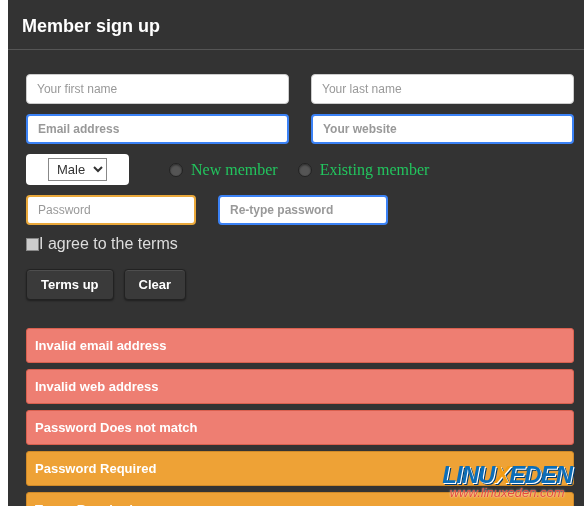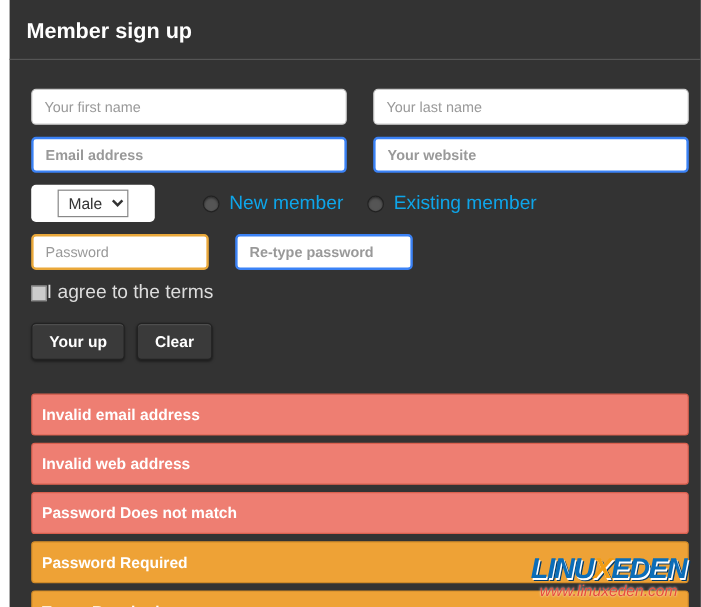--- a/index.html
+++ b/index.html
@@ -87,37 +87,38 @@
   display: flex;
   align-items: center;
   gap: 20px;
   margin-left: 18px;
 }
 .radio-item {
   display: flex;
   align-items: center;
   gap: 8px;
   font-size: 16px;
-  color: #0ea5e9;
+  color: #22c55e;
+  font-family: Liberation Serif, serif;
 }
 .radio-dot {
   width: 14px;
   height: 14px;
   border-radius: 50%;
   background: #555;
   border: 1px solid #222;
   box-shadow: inset 0 1px 2px rgba(0,0,0,0.5);
 }
 .half-row {
   display: flex;
   gap: 22px;
   margin-bottom: 10px;
 }
 .half-row .input-field {
-  width: 148px;
+  width: 170px;
   flex: none;
 }
 .checkbox-row {
   display: flex;
   align-items: center;
   margin: 6px 0 16px 0;
   font-size: 16px;
   color: #ddd;
 }
 .checkbox {
@@ -229,21 +230,21 @@
       <input type="password" class="input-field input-warning" placeholder="Password" style="">
       <input type="password" class="input-field input-error" placeholder="Re-type password" style="">
     </div>
 
     <div class="checkbox-row">
       <span class="checkbox"></span>
       <span>I agree to the terms</span>
     </div>
 
     <div class="button-row">
-      <button class="btn">Your up</button>
+      <button class="btn">Terms up</button>
       <button class="btn">Clear</button>
     </div>
   </div>
 
   <div class="alerts">
     <div class="alert alert-error">Invalid email address</div>
     <div class="alert alert-error">Invalid web address</div>
     <div class="alert alert-error">Password Does not match</div>
     <div class="alert alert-warning">Password Required</div>
     <div class="alert alert-warning">Terms Required</div>

